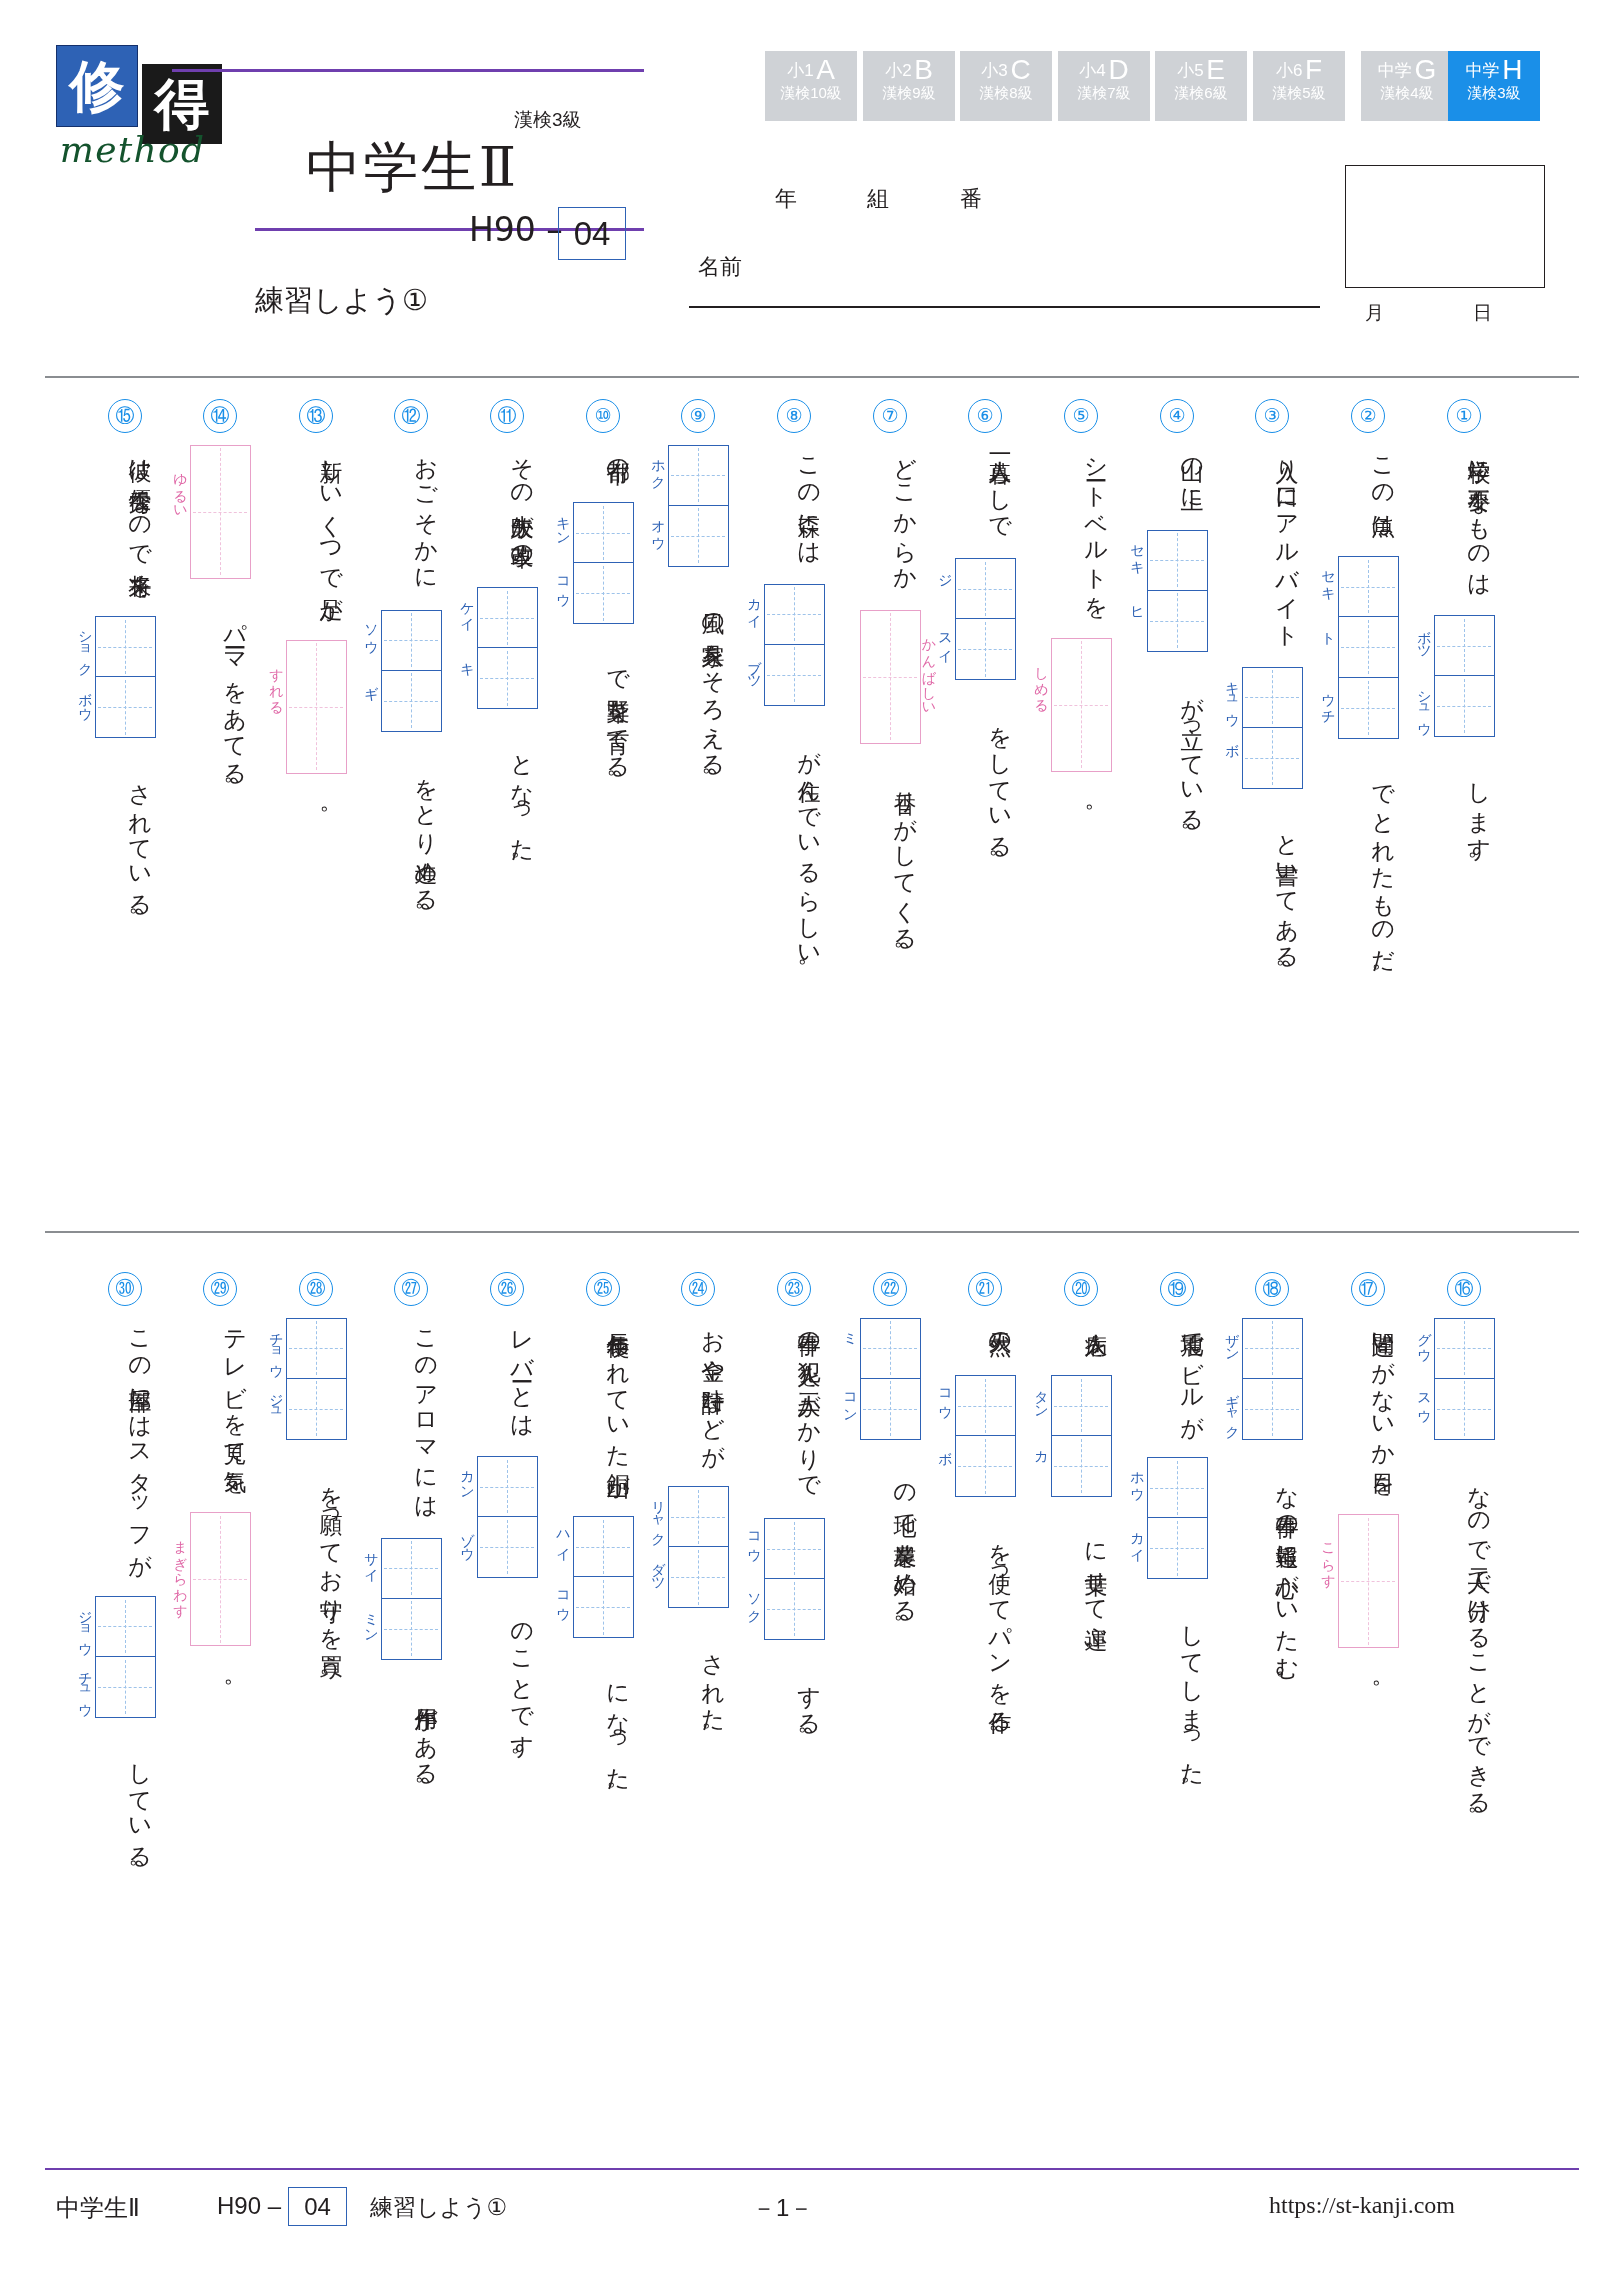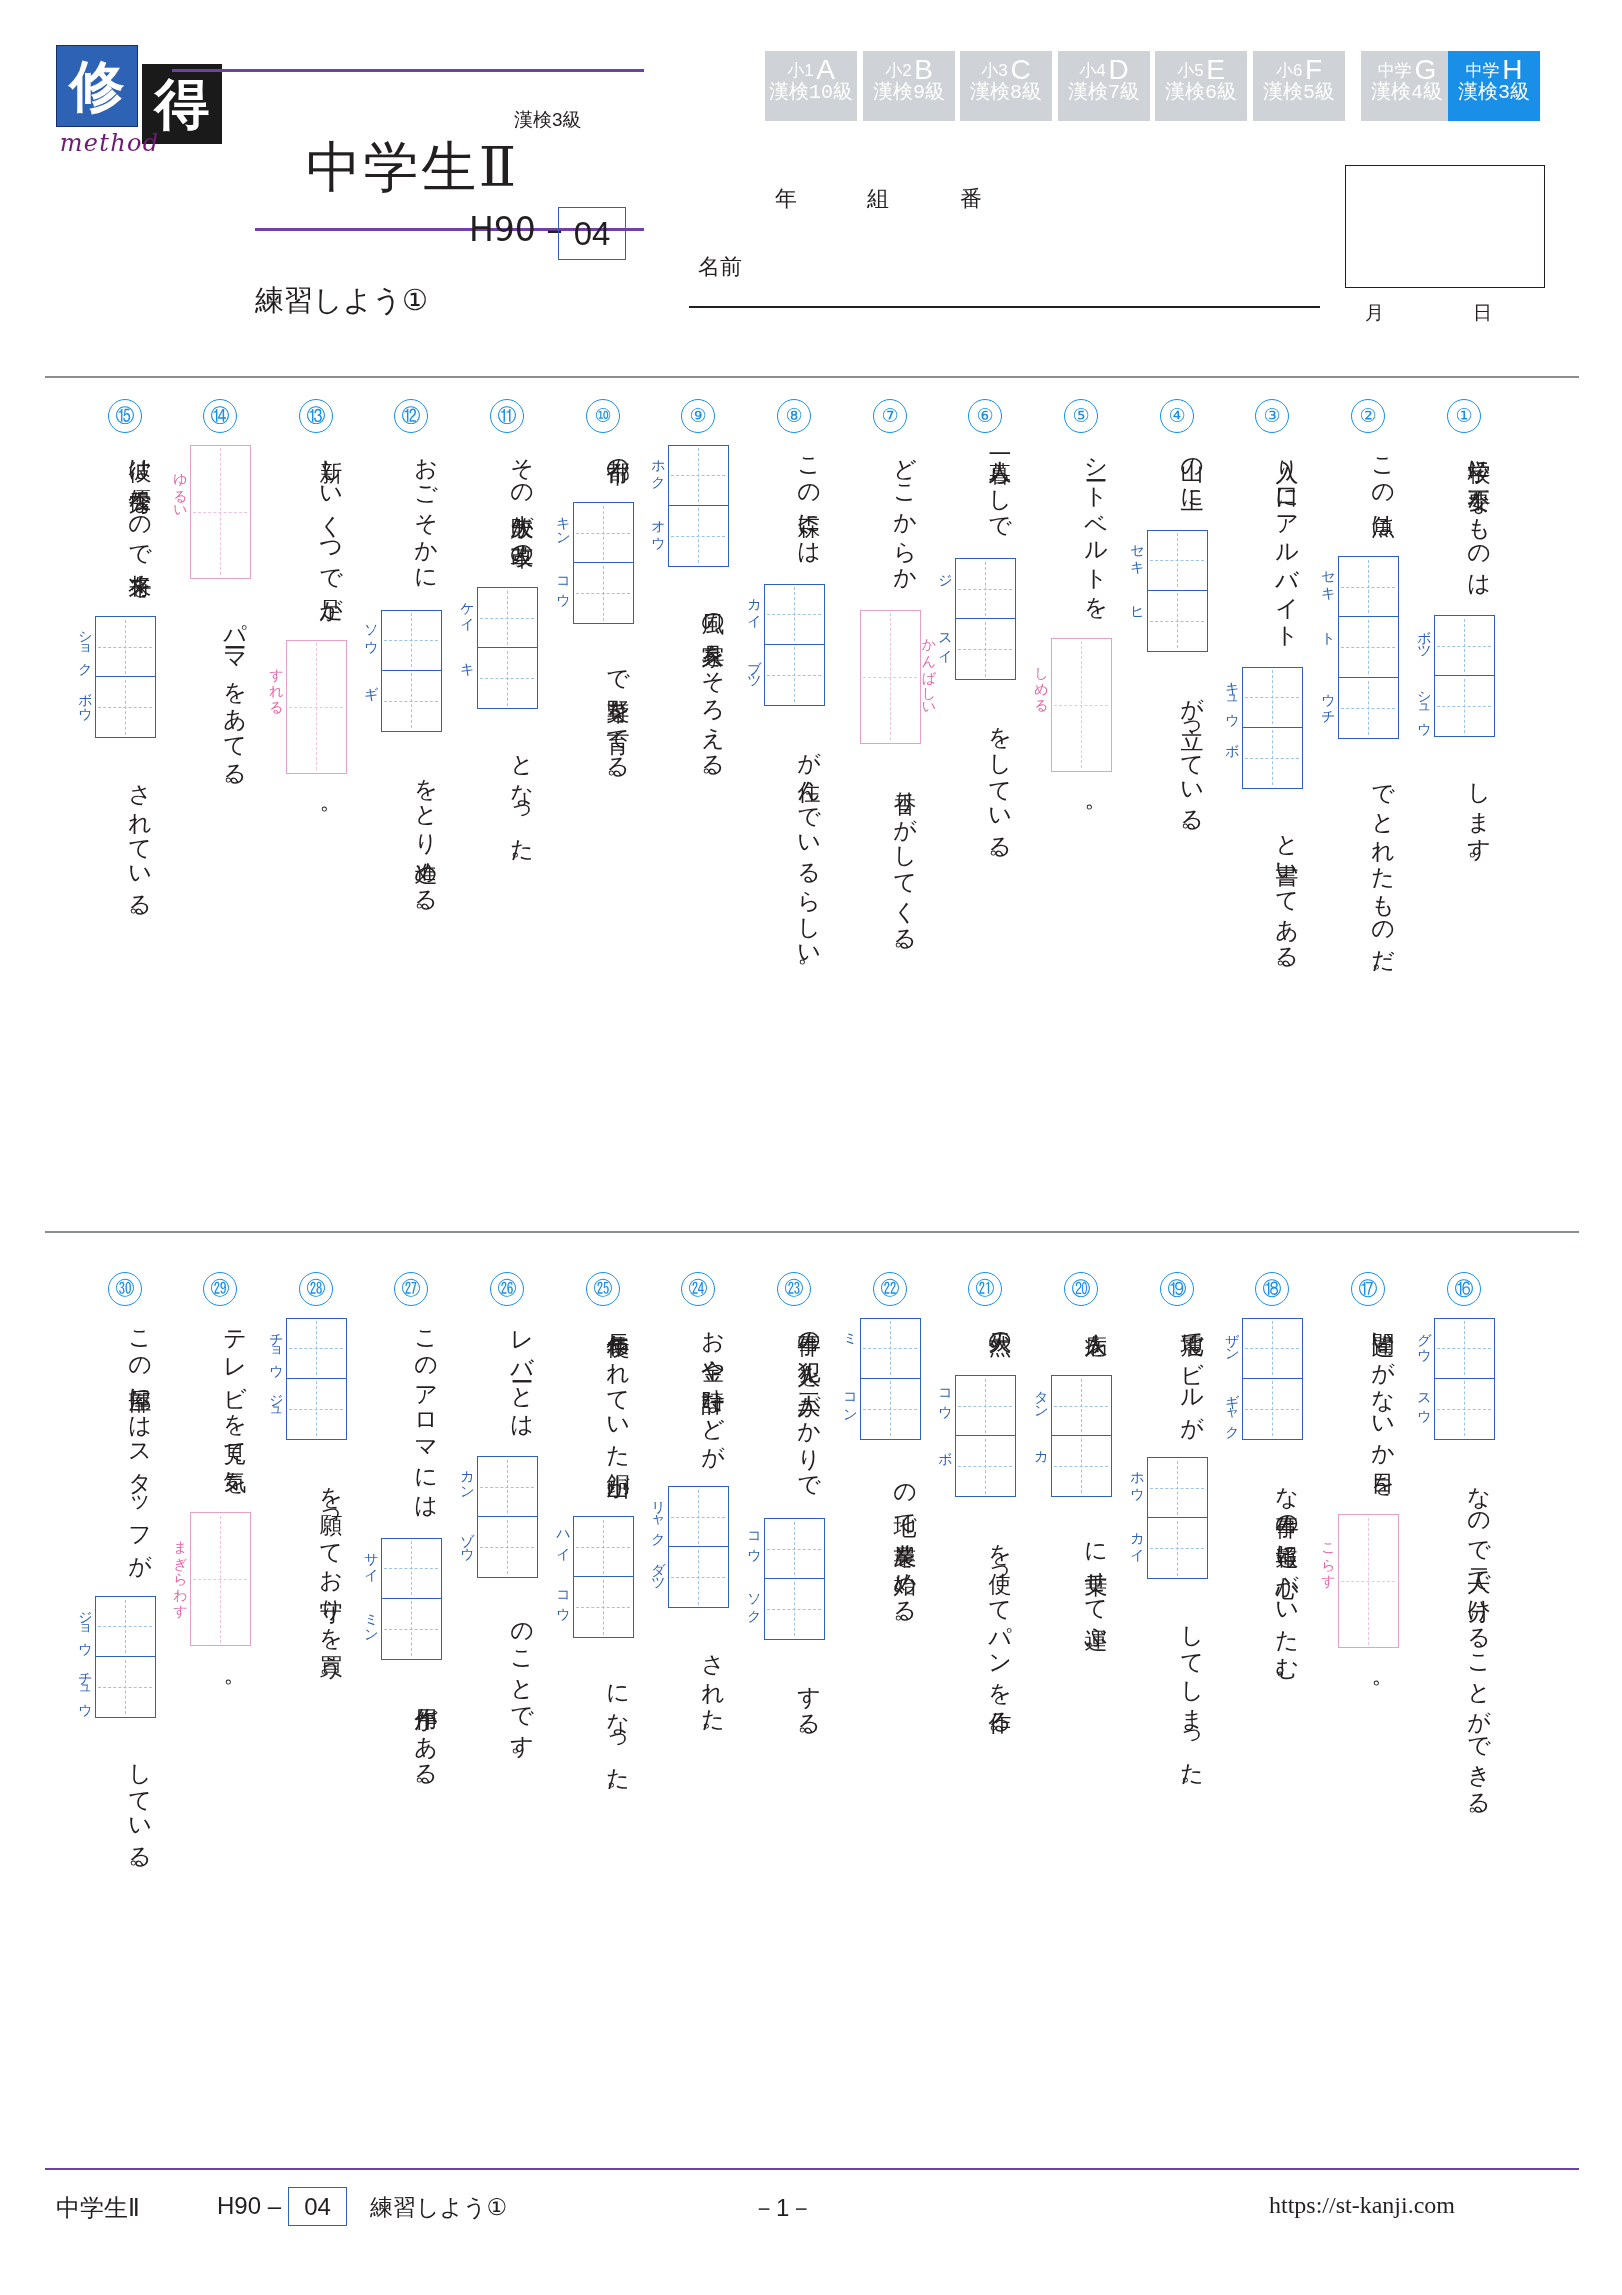--- a/index.html
+++ b/index.html
@@ -23,21 +23,21 @@
   }
   .logo-box2{
     position:absolute;left:86px;top:24px;width:80px;height:80px;
     background:#1a1a1a;
   }
   .logo-ch{
     position:absolute;color:#ffffff;font-size:55px;line-height:80px;
     width:80px;text-align:center;font-family:"DejaVu Serif",serif;font-weight:700;
   }
   .logo-method{
-    position:absolute;left:3.8px;top:89px;font-size:24px;color:#701a75;
+    position:absolute;left:3.8px;top:89px;font-size:36px;color:#14532d;
     font-family:"DejaVu Serif",serif;font-style:italic;letter-spacing:1.3px;
   }
   .logo-underline1{position:absolute;left:172px;top:69px;width:472px;height:2.6px;background:#6f3fae;}
   .logo-underline2{position:absolute;left:255px;top:228px;width:389px;height:2.6px;background:#6f3fae;}
 
   .kanken-small{position:absolute;left:514px;top:107px;font-size:19px;color:#231f20;}
   .title-main{position:absolute;left:306px;top:131px;font-size:55px;font-family:"DejaVu Serif",serif;color:#231f20;letter-spacing:2.6px;}
   .code-line{position:absolute;left:469px;top:210px;font-size:33px;font-family:"DejaVu Sans",sans-serif;color:#231f20;}
   .code-box{
     position:absolute;left:558px;top:207px;width:66px;height:51px;
@@ -46,21 +46,21 @@
   .subtitle{position:absolute;left:255px;top:281px;font-size:29px;color:#231f20;}
 
   
   .chips{position:absolute;left:765px;top:51px;width:740px;height:70px;}
   .chip{
     position:absolute;top:0;width:92px;height:70px;background:#cfd2d6;color:#ffffff;text-align:center;
   }
   .chip.active{background:#1a8fe8;}
   .chip .c1{display:block;font-size:17px;line-height:18px;padding-top:10.2px;}
   .chip .c1 b{font-size:28px;font-weight:400;vertical-align:-2.6px;margin-left:2.6px;}
-  .chip .c2{display:block;font-size:20px;line-height:23px;font-family:Liberation Mono, monospace;}
+  .chip .c2{display:block;font-size:15px;line-height:23px;}
   .na-lbl{position:absolute;font-size:22px;color:#231f20;}
   .name-line{position:absolute;left:689px;top:306px;width:631px;height:1.9px;background:#231f20;}
   .score-box{
     position:absolute;left:1345px;top:165px;width:198px;height:121px;border:1.3px solid #231f20;
   }
   .md-lbl{position:absolute;top:300px;font-size:19px;color:#231f20;}
 
   .hr-top{position:absolute;left:45px;top:376px;width:1534px;height:1.9px;background:#8a8d91;}
   .hr-mid{position:absolute;left:45px;top:1231px;width:1534px;height:1.9px;background:#8a8d91;}
   .hr-bot{position:absolute;left:45px;top:2168px;width:1534px;height:1.9px;background:#6f3fae;}

